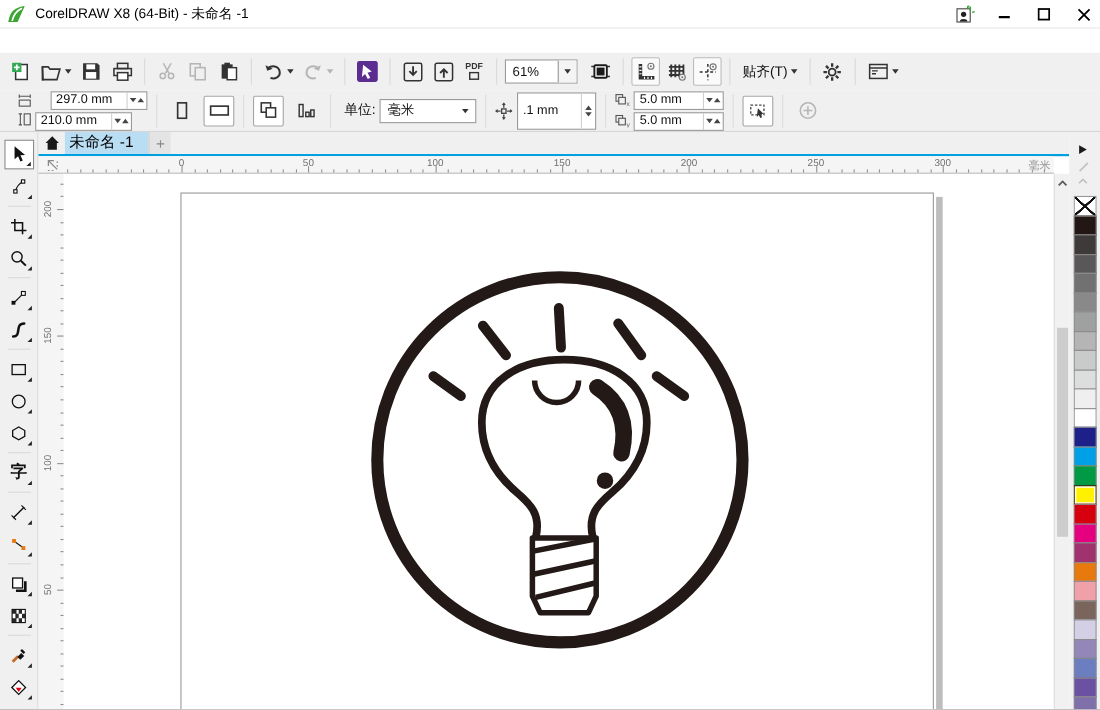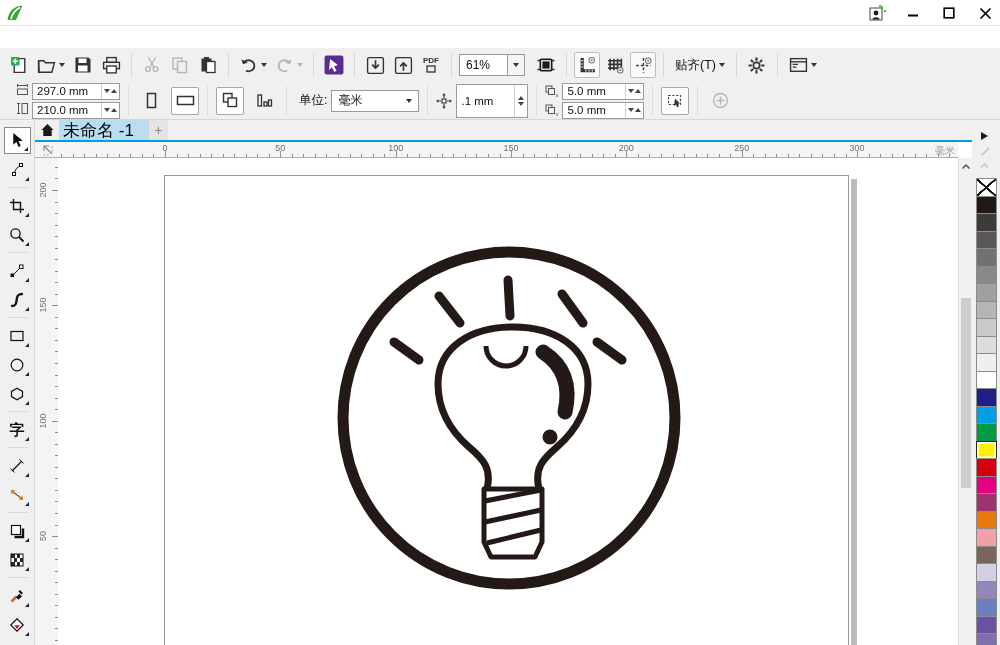--- a/index.html
+++ b/index.html
@@ -54,21 +54,21 @@
   .tool{width:27px;height:27px;margin:1px 0;display:flex;align-items:center;justify-content:center;position:relative;}
   .tool.active{background:#fff;border:1px solid #8a8a8a;}
   .tool.flyout::after{content:"";position:absolute;right:2px;bottom:2px;width:0;height:0;
       border-left:4px solid transparent;border-bottom:4px solid #222;}
   .tool-sep{width:21px;height:1px;background:#dadada;margin:3px 0;}
   .tool .tglyph{font-size:15px;font-weight:bold;color:#111;line-height:1;}
 
   #tabbar{position:absolute;left:35px;top:120px;width:937px;height:22px;background:#f0f0f0;}
   #tabbar .strip{position:absolute;left:0;top:0;right:0;height:20px;display:flex;align-items:stretch;}
   #tab-home{width:24px;display:flex;align-items:center;justify-content:center;}
-  #tab-active{background:#b9ddf3;display:flex;align-items:center;padding:0 14px 0 4px;font-size:17px;color:#000;}
+  #tab-active{background:#b9ddf3;display:flex;align-items:center;padding:0 14px 0 4px;font-size:14px;color:#000;}
   #tab-new{width:20px;display:flex;align-items:center;justify-content:center;color:#8a8a8a;
            font-size:14px;background:#e4e4e4;border-left:1px solid #d0d0d0;}
   #tab-line{position:absolute;left:0;bottom:0;width:100%;height:2px;}
 
   #ruler-corner{position:absolute;left:35px;top:142px;width:23px;height:16px;background:#f5f5f5;
                 border-bottom:1px solid #b0b0b0;display:flex;align-items:center;justify-content:center;}
   #hruler{position:absolute;left:58px;top:142px;width:900px;height:16px;background:#f5f5f5;
           border-bottom:1px solid #b0b0b0;overflow:hidden;}
   .htick{position:absolute;bottom:0;width:1px;background:#8f8f8f;}
   .htick.minor{height:3px;}
@@ -108,20 +108,21 @@
 </head>
 <body>
 
 <div id="app">
 
   <div id="titlebar">
     <svg class="logo" viewBox="0 0 18 18">
       <path d="M1.5 16 C3 6 8 2.5 16.5 1.5 L10 16 Z" fill="#3fa535"></path>
       <path d="M5 15 C6.5 9 9.5 5.5 14 3.5" stroke="#fff" stroke-width="1.6" fill="none"></path>
     </svg>
+    <span id="title-text">CorelDRAW X8 (64-Bit) - 未命名 -1</span>
     <div id="win-controls">
       <span class="winbtn">
         <svg width="17" height="17" viewBox="0 0 17 17">
           <rect x="1" y="3" width="12" height="12" fill="none" stroke="#444"></rect>
           <circle cx="7" cy="8" r="2.4" fill="#222"></circle>
           <path d="M3.5 14.5 C3.5 11.5 10.5 11.5 10.5 14.5 Z" fill="#222"></path>
           <path d="M10.8 2.2 A4 4 0 1 1 14.9 6.2" stroke="#2fa52f" stroke-width="1.5" fill="none"></path>
           <path d="M13 1v3.4" stroke="#2fa52f" stroke-width="1.5"></path>
         </svg>
       </span>
@@ -293,21 +294,21 @@
         <rect x="1.5" y="2.5" width="15" height="12" class="icon-stroke"></rect>
         <path d="M1.5 5.5h15" stroke="#333" stroke-width="1.3"></path>
         <path d="M3.5 8h5M3.5 10.5h3.5" stroke="#333" stroke-width="1.2"></path>
       </svg>
         <span class="dd"></span>
     </span>
   </div>
 
   <div id="propbar">
     <span style="display:flex;flex-direction:column;justify-content:center;gap:2px;margin-left:8px">
-      <span style="display:flex;gap:3px">
+      <span style="display:flex;align-items:center;gap:17px">
         <svg width="13" height="13" viewBox="0 0 13 13">
           <path d="M1.5 2.5h10M1.5 1v3M11.5 1v3" stroke="#555" fill="none"></path>
           <rect x="1.5" y="6" width="10" height="5.5" fill="none" stroke="#555"></rect>
         </svg>
         <span class="spin" style="width:88px">
           <span class="sval">297.0 mm</span>
           <span class="spinarrows">
               <span class="tri-dn"></span>
               <span class="tri-up"></span>
             </span>

